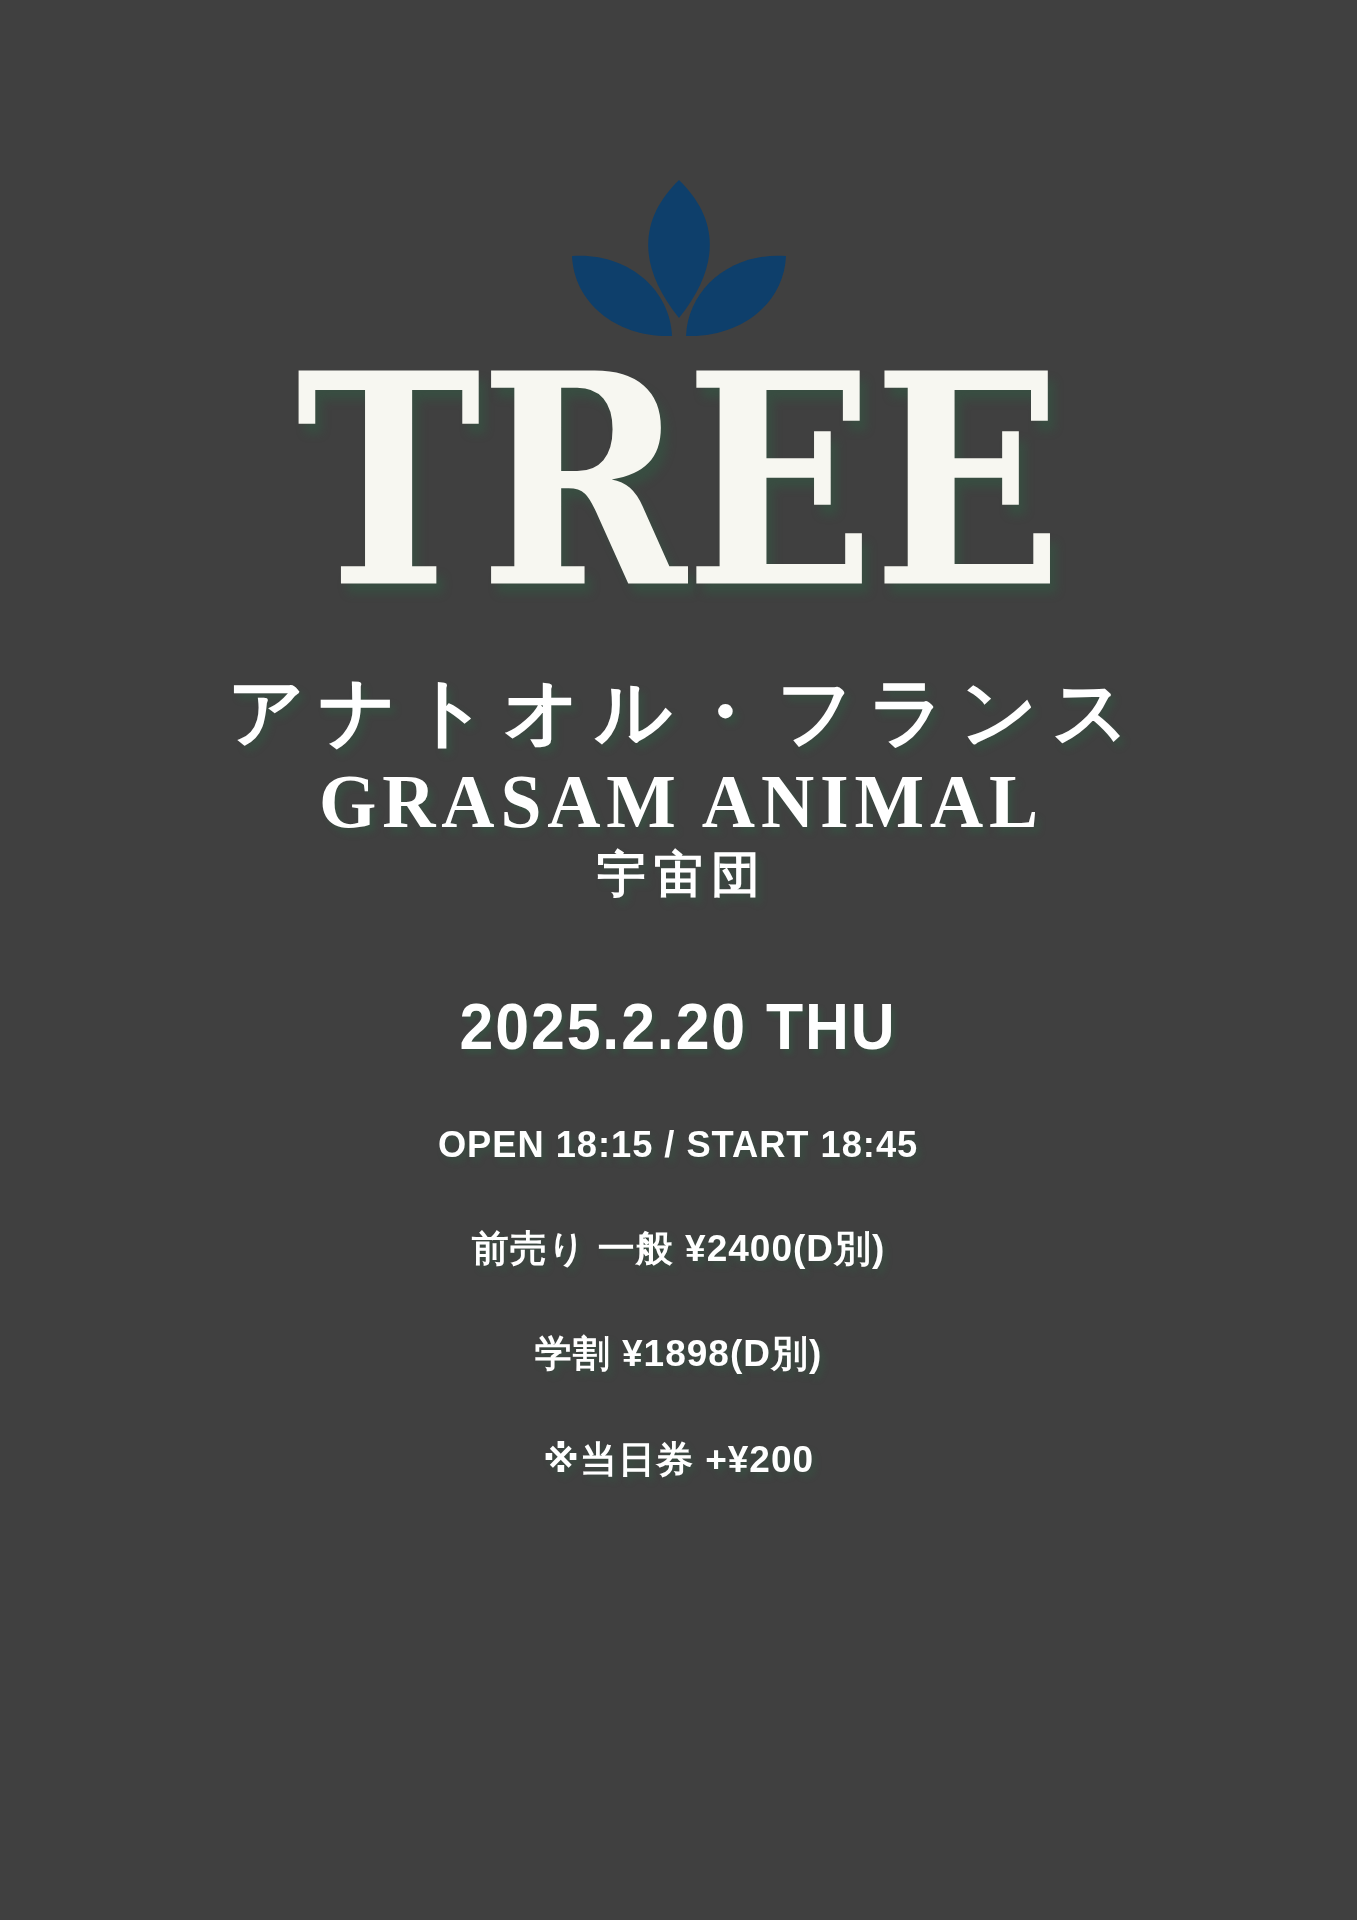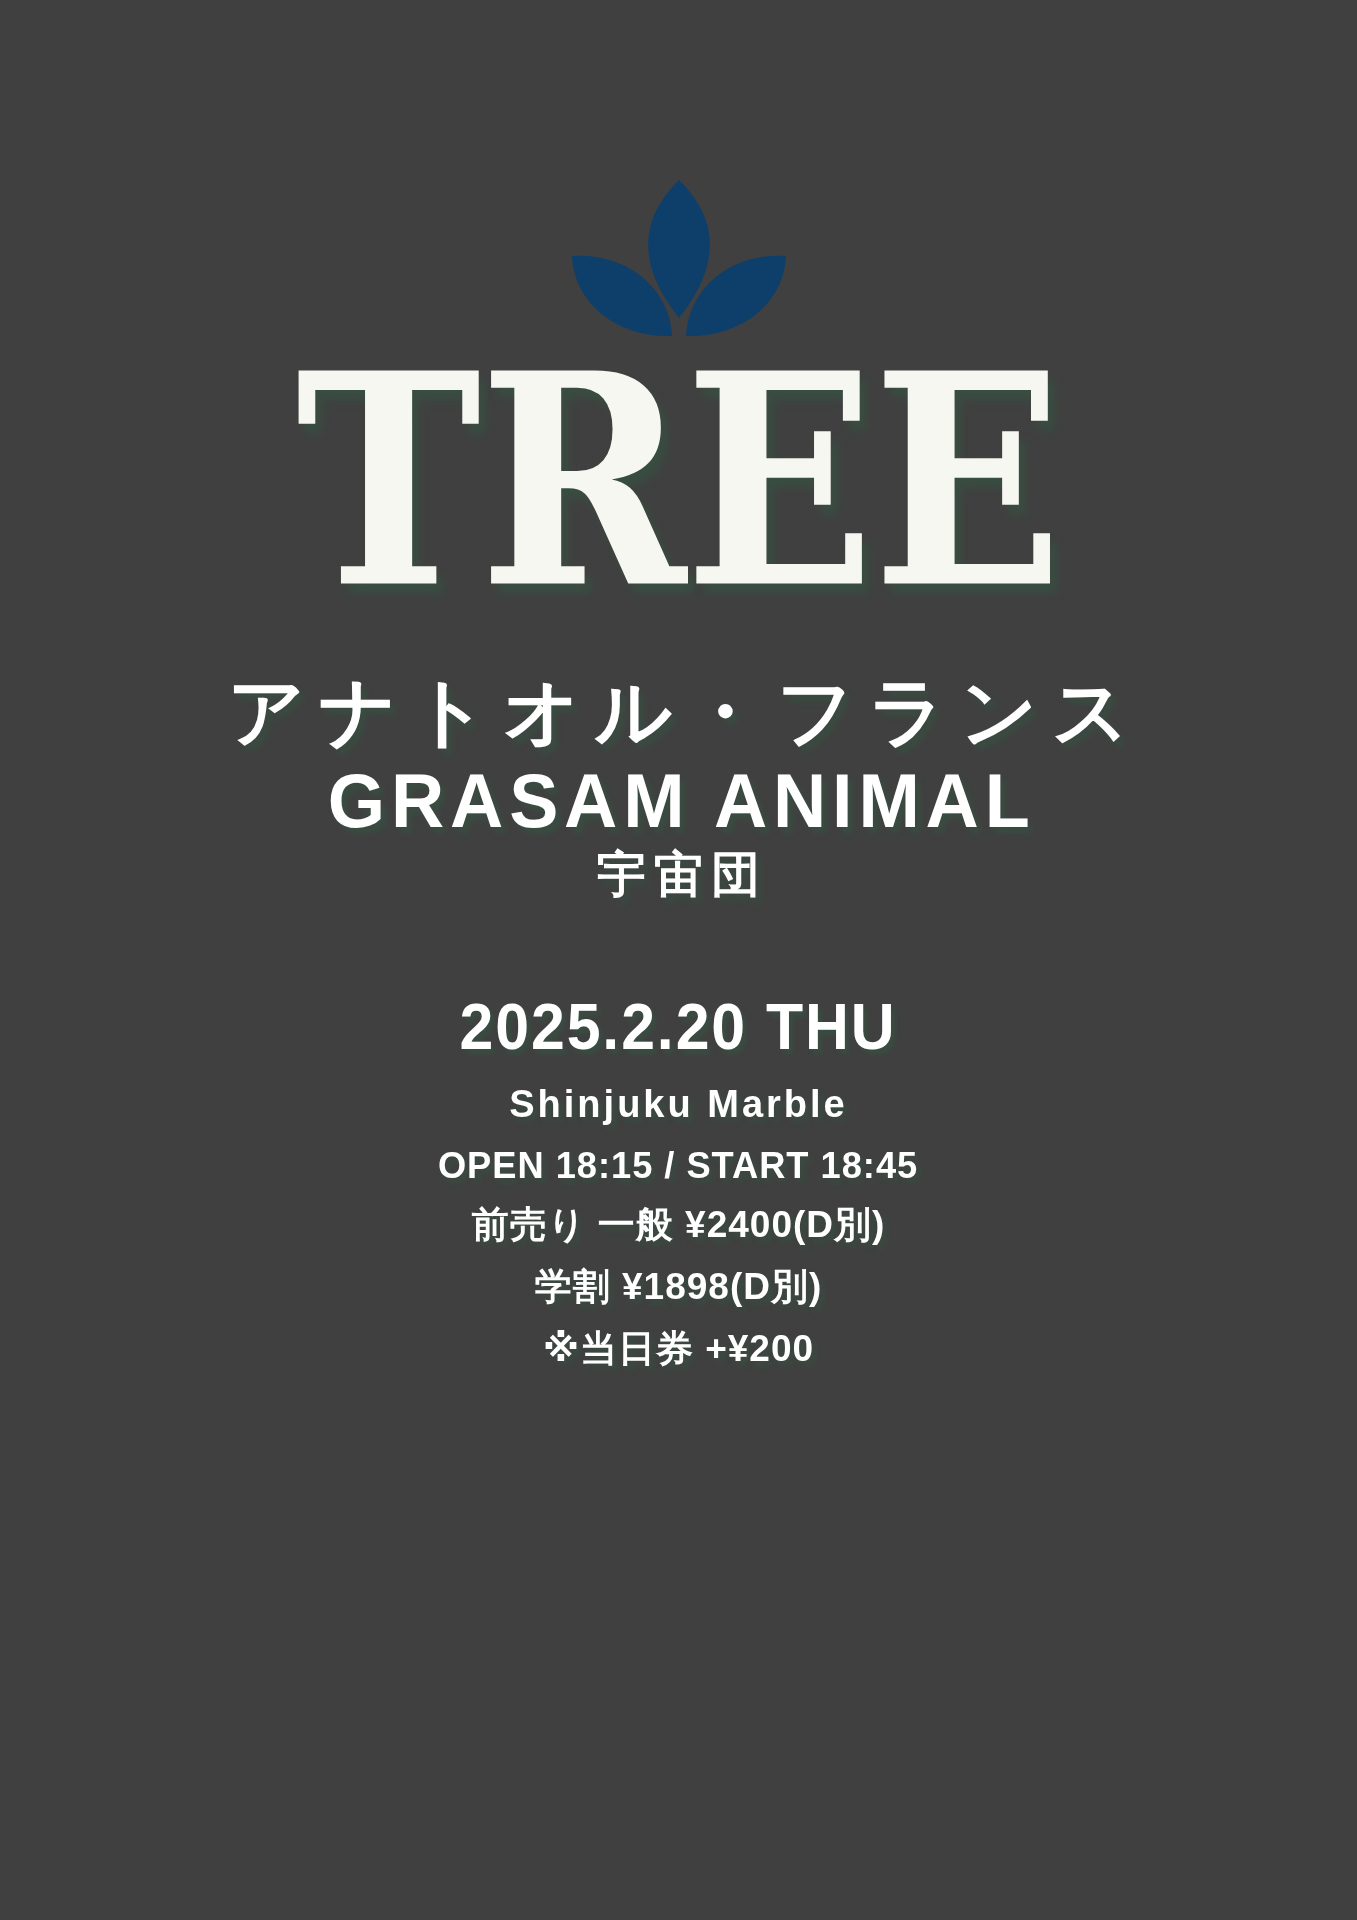--- a/index.html
+++ b/index.html
@@ -52,20 +52,21 @@
     -webkit-font-smoothing: antialiased;
   }
 
   
   .lineup {
     margin-top: 62px;
     width: 100%;
     display: flex;
     flex-direction: column;
     align-items: center;
+    font-family: Liberation Serif, serif;
   }
   .band {
     color: #ffffff;
     font-weight: 700;
     text-align: center;
     white-space: nowrap;
     text-shadow: 5px 6px 7px rgba(40,110,70,0.30);
     line-height: 1.17;
   }
   .band.jp-wide {
@@ -91,20 +92,21 @@
   }
 
   
   .info {
     margin-top: 84px;
     width: 100%;
     display: flex;
     flex-direction: column;
     align-items: center;
     color: #ffffff;
+    gap: 44px;
   }
   .info-line {
     font-weight: 700;
     text-align: center;
     white-space: nowrap;
     text-shadow: 4px 5px 6px rgba(40,110,70,0.30);
   }
   .info-date {
     font-size: 64px;
     letter-spacing: 2px;
@@ -152,20 +154,19 @@
   </div>
 
   <div class="lineup">
     <div class="band jp-wide">アナトオル・フランス</div>
     <div class="band latin">GRASAM ANIMAL</div>
     <div class="band jp">宇宙団</div>
   </div>
 
   <div class="info">
     <div class="info-line info-date">2025.2.20 THU</div>
-    <div class="info-line info-venue">Shinjuku Marble</div>
     <div class="info-line info-times">OPEN  18:15 / START 18:45</div>
     <div class="info-line info-price">前売り 一般 ¥2400(D別)</div>
     <div class="info-line info-price">学割 ¥1898(D別)</div>
     <div class="info-line info-price">※当日券 +¥200</div>
   </div>
 
 </div>
 
 </body></html>

